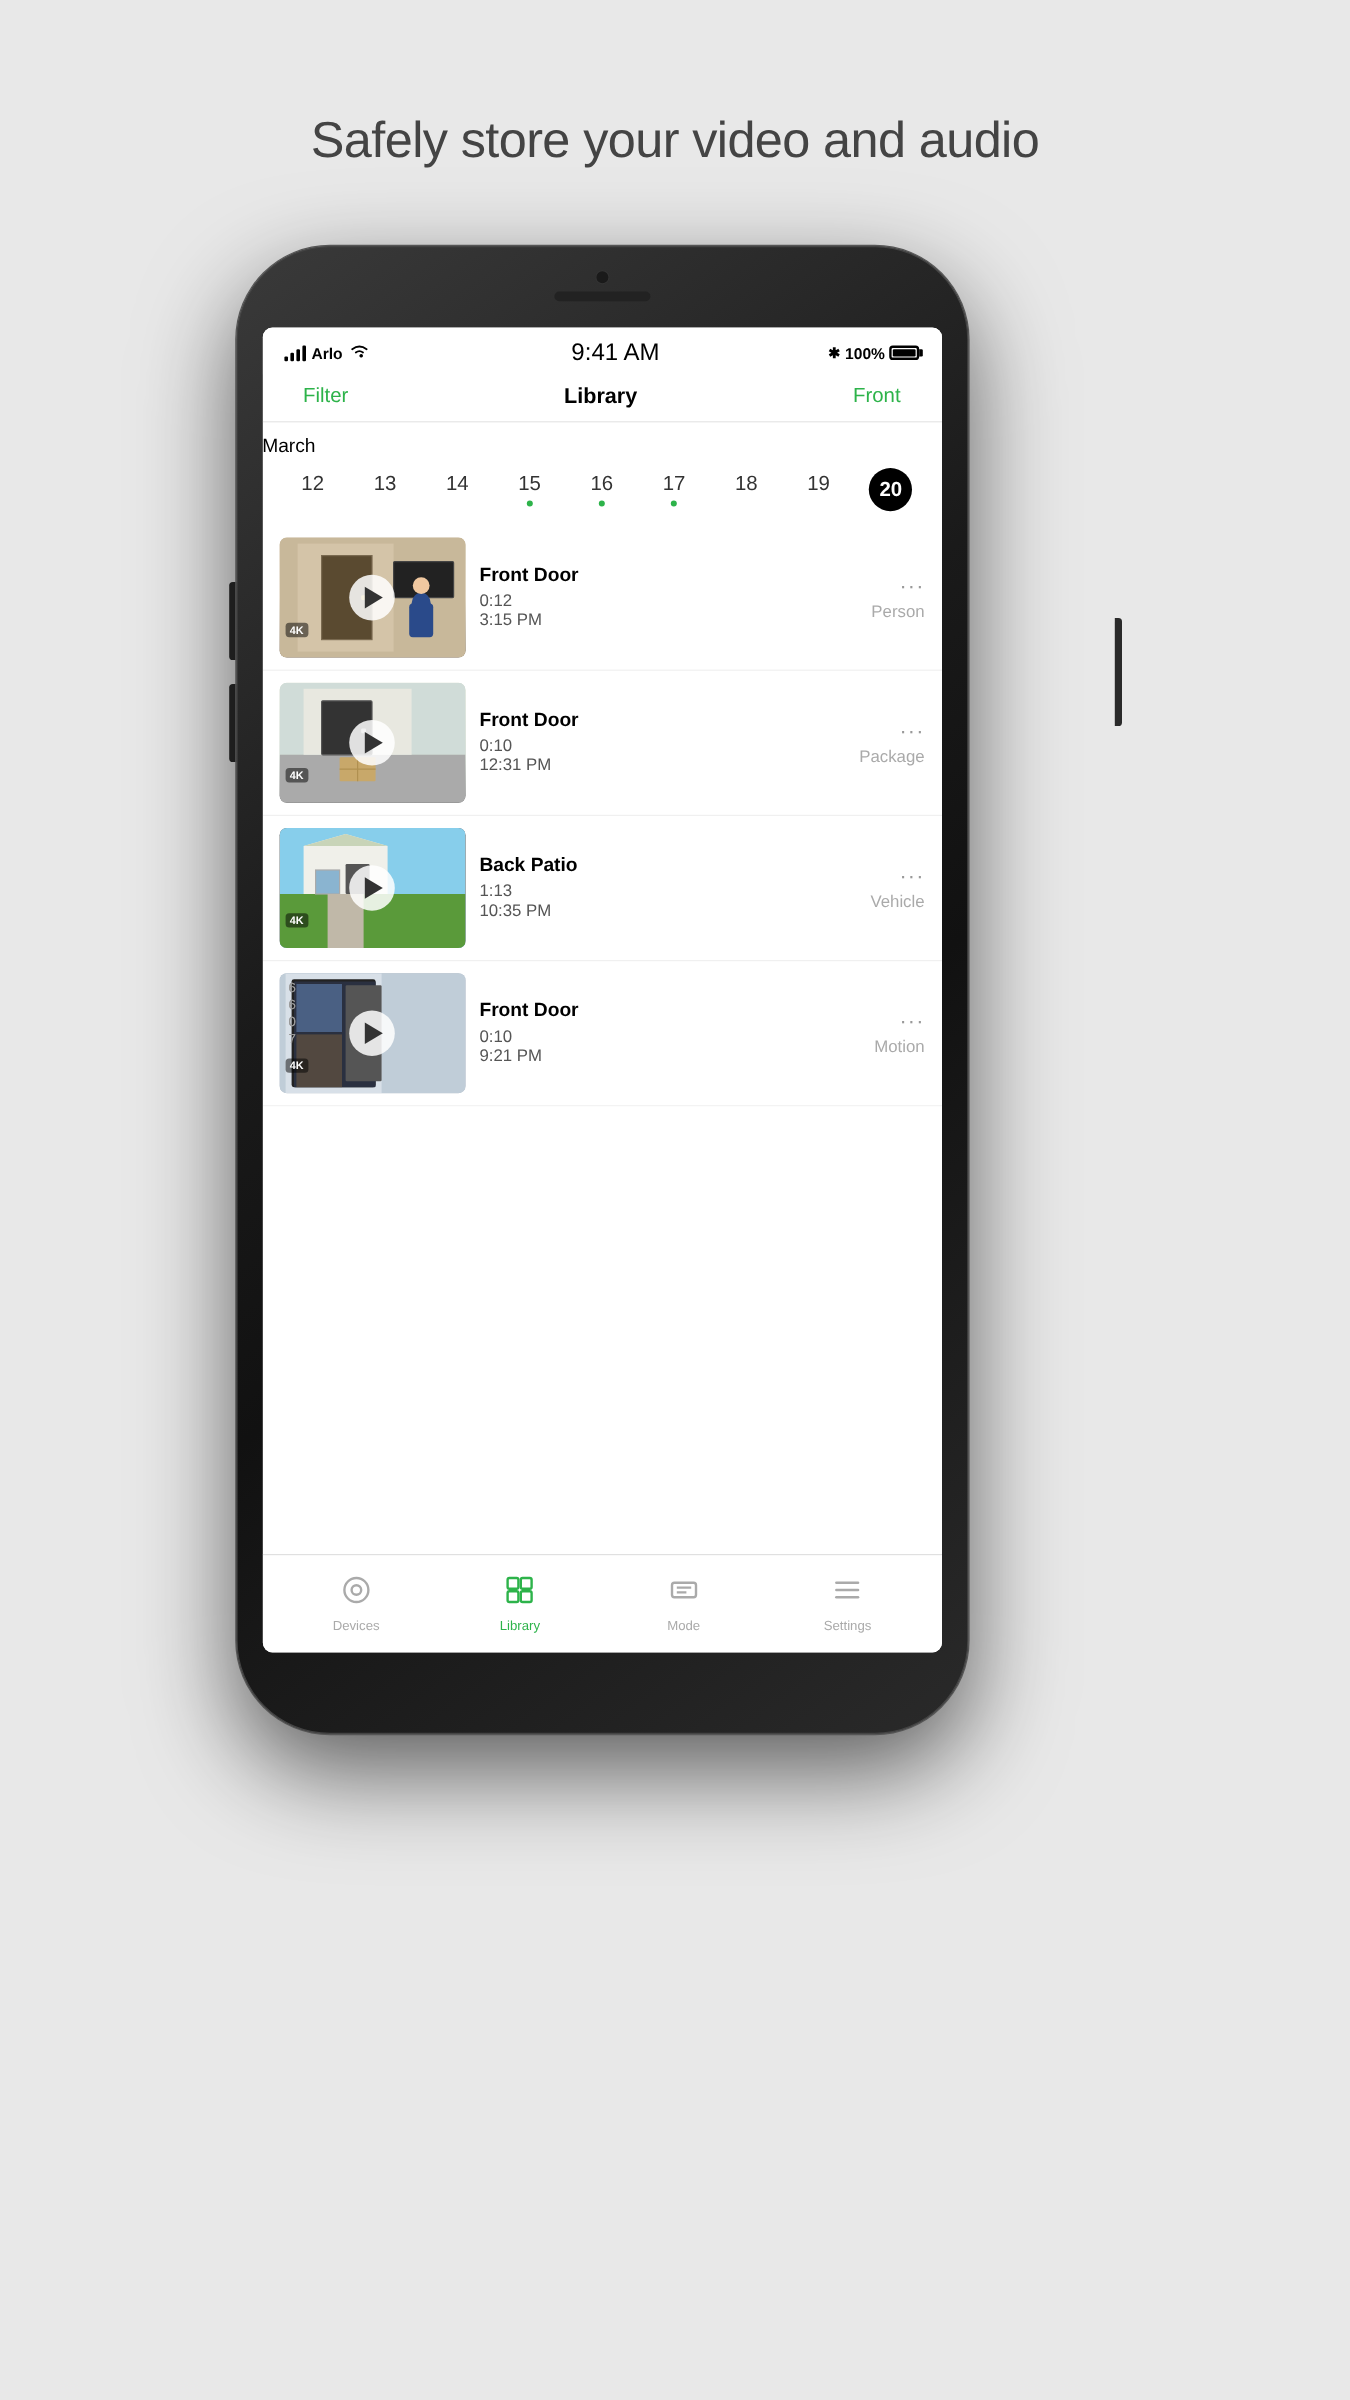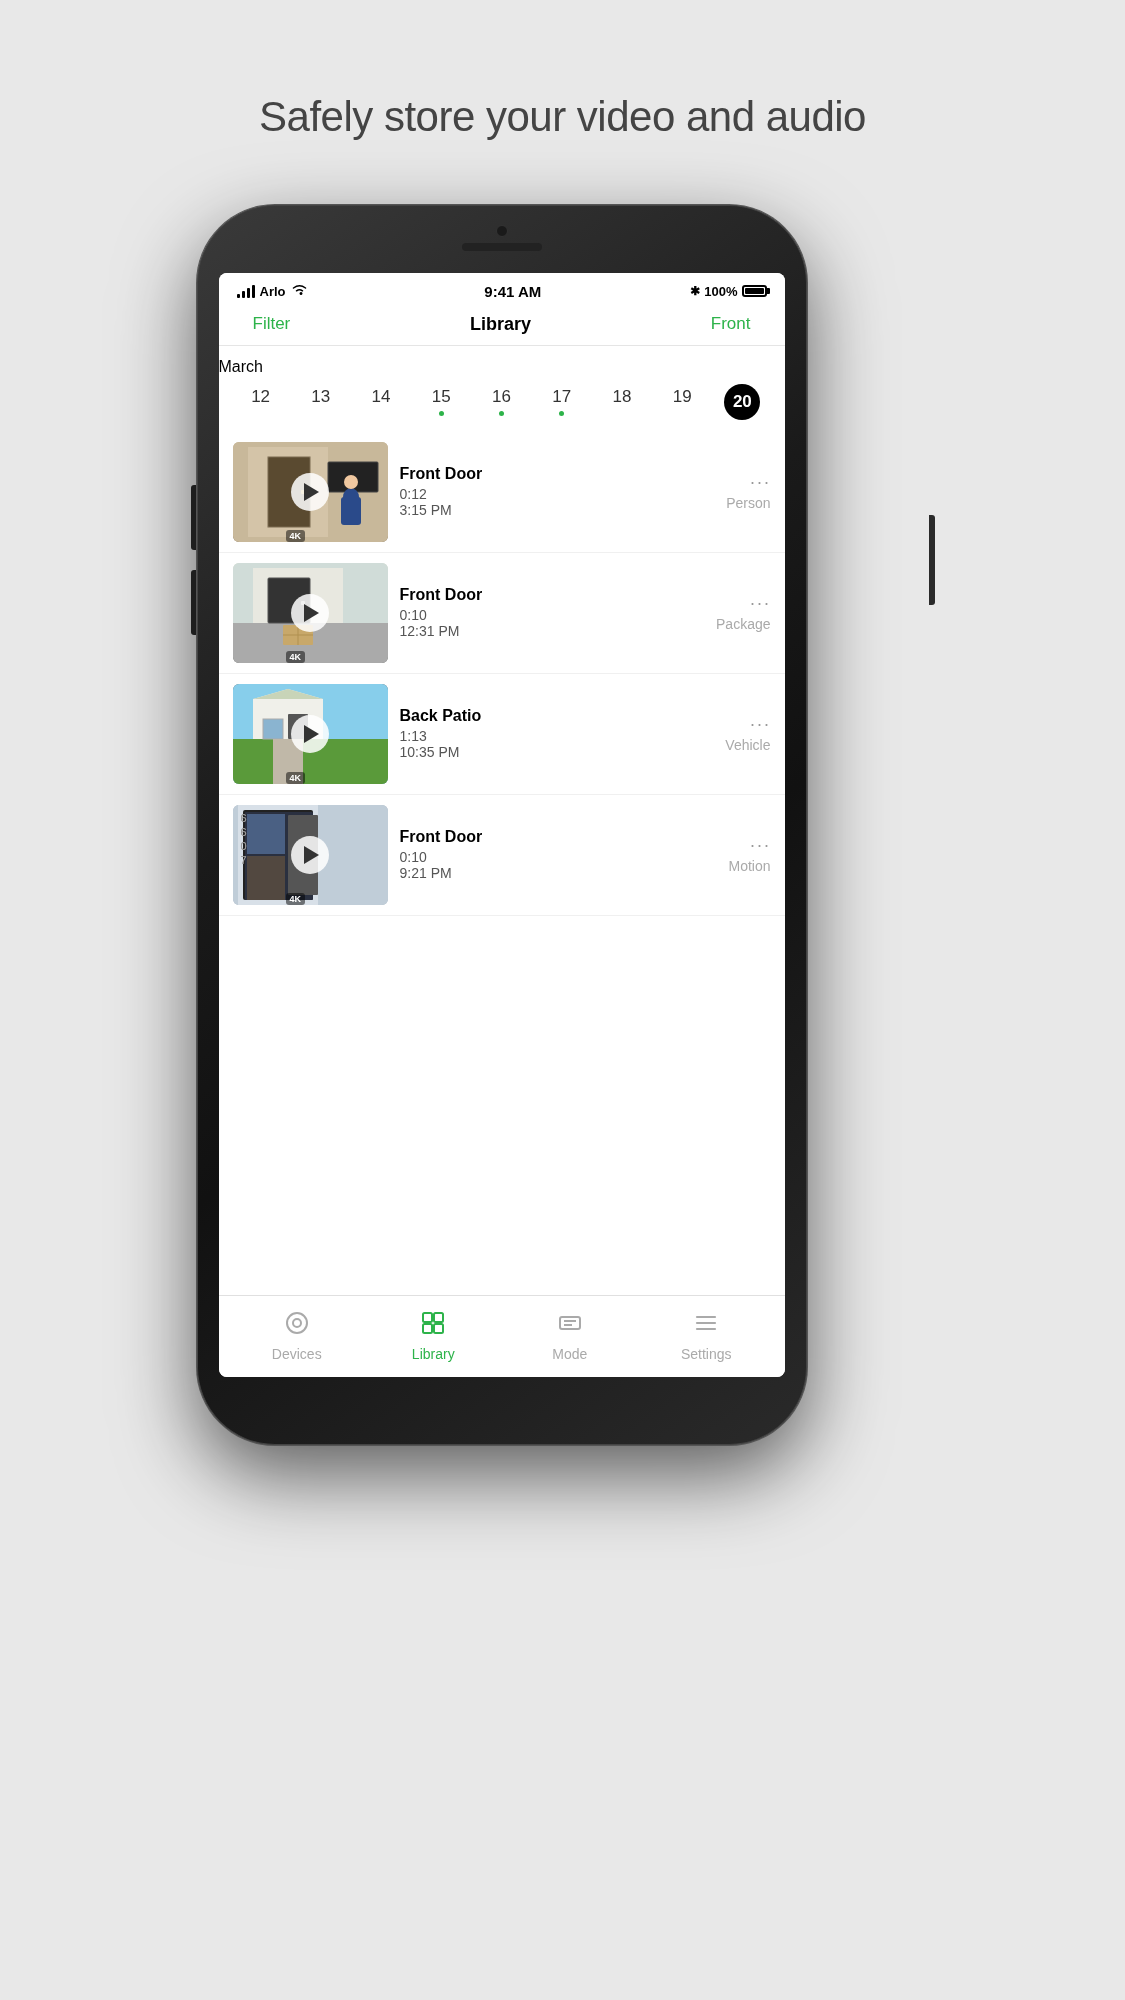--- a/index.html
+++ b/index.html
@@ -134,22 +134,22 @@
       border-radius: 1px;
     }
     .wifi-icon {
       font-size: 14px;
     }
     .carrier-name {
       font-size: 13px;
       font-weight: 600;
     }
     .status-center {
-      font-size: 15px;
-      font-weight: 700;
+      font-size: 20px;
+      font-weight: 400;
       margin-left: 28px;
     }
     .status-right {
       display: flex;
       align-items: center;
       gap: 4px;
       font-size: 13px;
     }
     .battery-box {
       display: flex;
@@ -287,28 +287,27 @@
     }
     .play-triangle {
       width: 0; height: 0;
       border-top: 9px solid transparent;
       border-bottom: 9px solid transparent;
       border-left: 15px solid #333;
       margin-left: 3px;
     }
     .badge-4k {
       position: absolute;
-      bottom: 0; left: 5px;
+      bottom: 17px; left: 5px;
       background: rgba(0,0,0,0.5);
       color: #fff;
       font-size: 9px;
       font-weight: 700;
       padding: 1px 4px;
       border-radius: 3px;
-      margin-left: 48px;
     }
 
     .video-info {
       flex: 1;
     }
     .video-title {
       font-size: 16px;
       font-weight: 600;
       color: #000;
       margin-bottom: 3px;
@@ -359,21 +358,21 @@
       min-width: 70px;
     }
     .tab-icon {
       font-size: 24px;
       color: #aaa;
     }
     .tab-icon-active {
       color: #2db34a;
     }
     .tab-label {
-      font-size: 14px;
+      font-size: 11px;
       color: #aaa;
     }
     .tab-label-active {
       color: #2db34a;
     }
 
     
     .thumb-door1 {
       background: linear-gradient(to bottom, #c8b89a 0%, #d4c4a8 50%, #7a6850 100%);
       position: relative;

